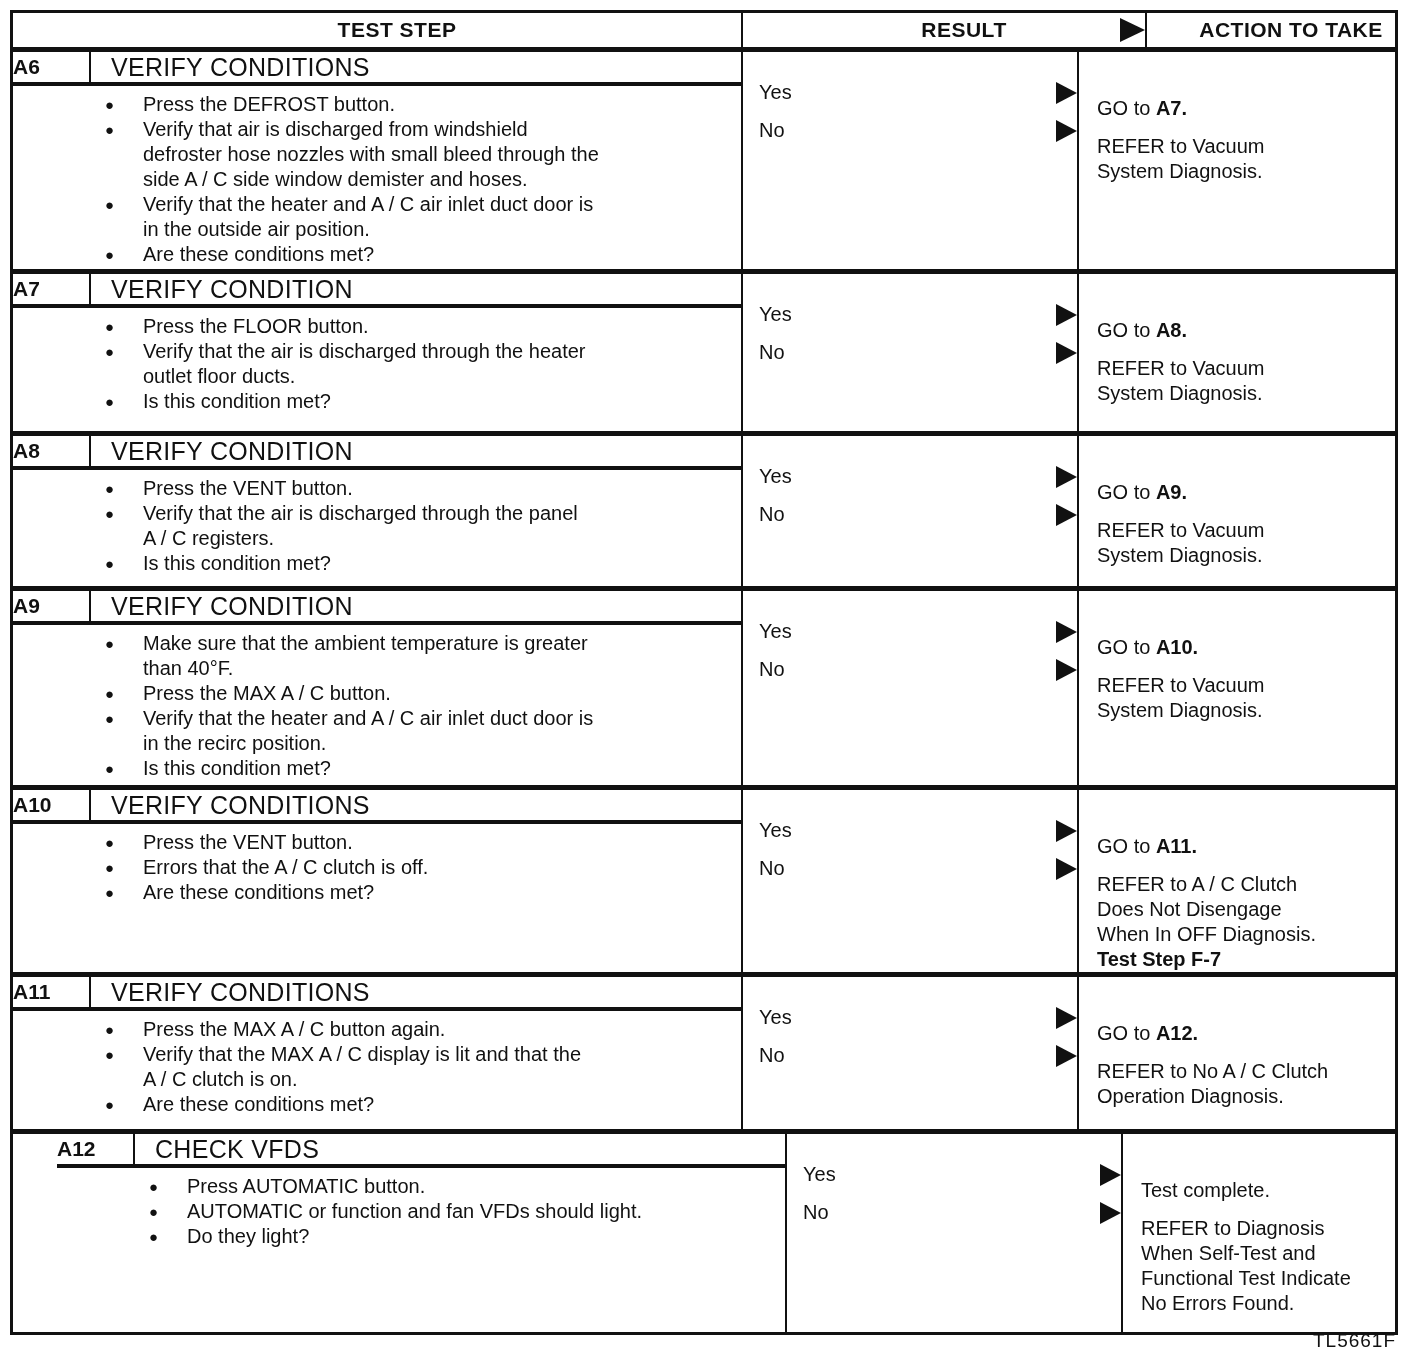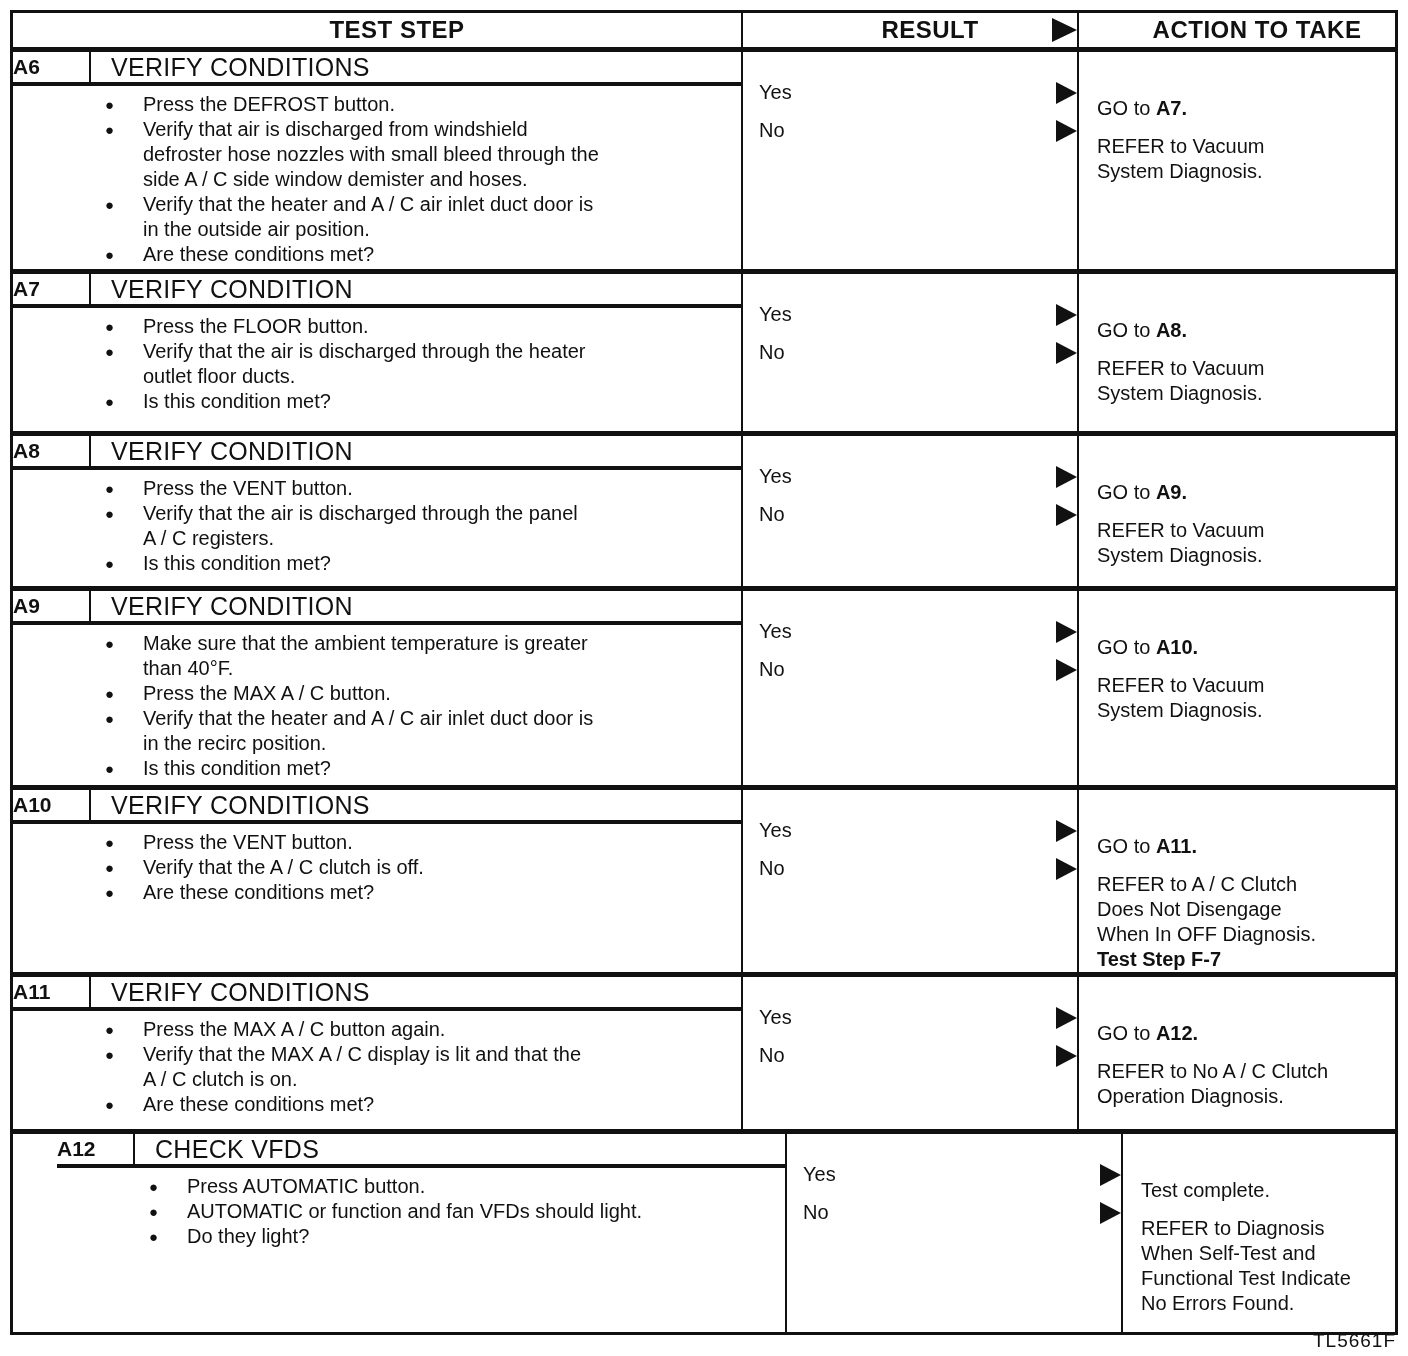--- a/index.html
+++ b/index.html
@@ -19,28 +19,28 @@
     background: #fff;
   }
   
   .header-row {
     display: flex;
     height: 39px;
     border-bottom: 5px solid #111;
   }
   .hcell {
     font-weight: bold;
-    font-size: 24px;
+    font-size: 21px;
     line-height: 34px;
     text-align: center;
     letter-spacing: 0.5px;
     padding-left: 40px;
   }
   .h-test   { width: 730px; border-right: 2px solid #111; }
-  .h-result { width: 336px; border-right: 2px solid #111; position: relative; }
+  .h-result { width: 404px; border-right: 2px solid #111; position: relative; }
   .h-action { flex: 1; }
   .h-arrow {
     position: absolute;
     right: 0; top: 5px;
     width: 0; height: 0;
     border-left: 25px solid #111;
     border-top: 12px solid transparent;
     border-bottom: 12px solid transparent;
   }
   
@@ -302,21 +302,21 @@
     <div class="col-test">
       <div class="band">
         <div class="id-cell">A10</div>
         <div class="title-cell">VERIFY CONDITIONS</div>
       </div>
       <ul class="bullets">
         <li class="bullet">
             <span class="btxt">Press the VENT button.</span>
           </li>
         <li class="bullet">
-            <span class="btxt">Verify that the A / C clutch is off.</span>
+            <span class="btxt">Errors that the A / C clutch is off.</span>
           </li>
         <li class="bullet b">
             <span class="btxt">Are these conditions met?</span>
           </li>
       </ul>
     </div>
     <div class="col-result">
       <div class="outcome yes-h">
         <span>Yes</span>
         <span class="arrow"></span>

